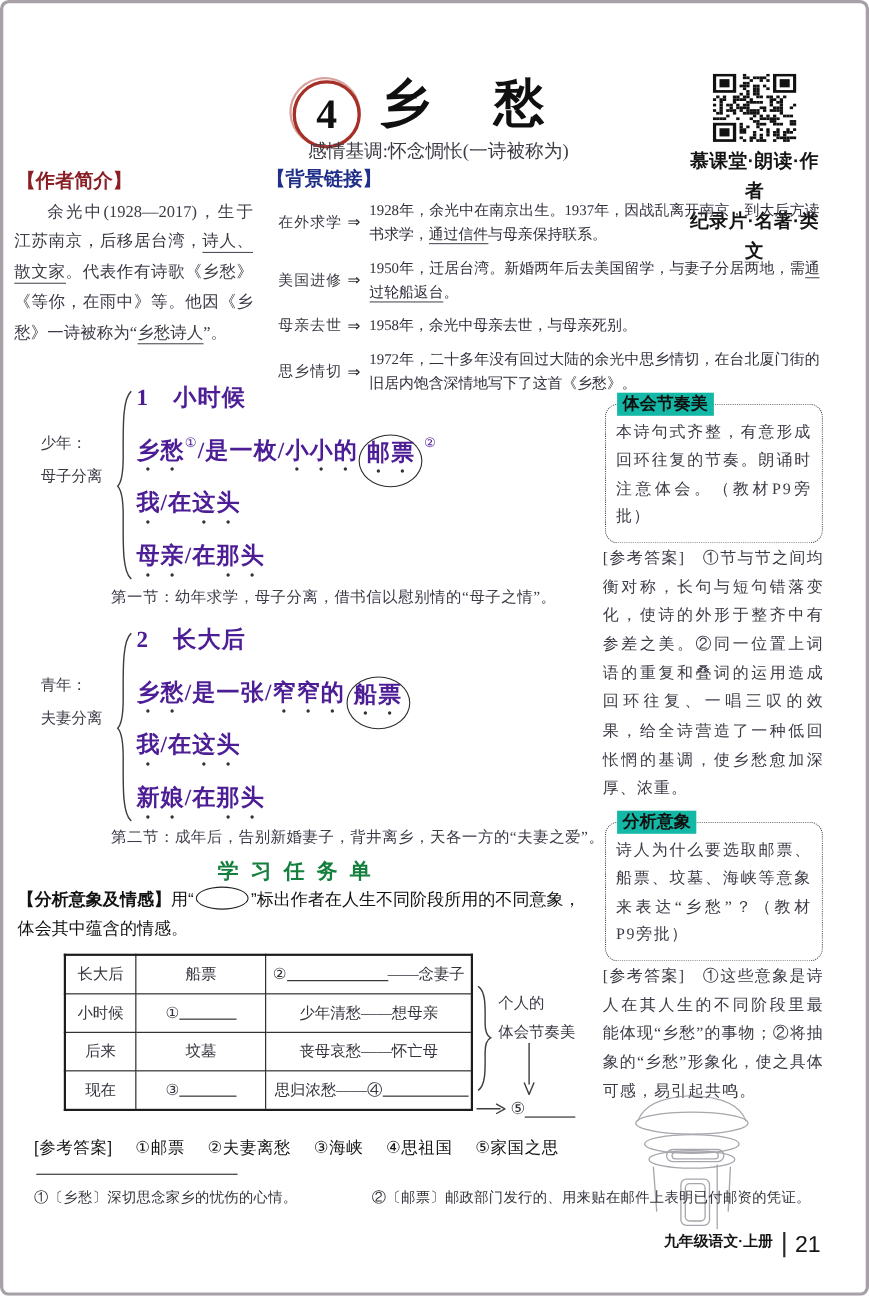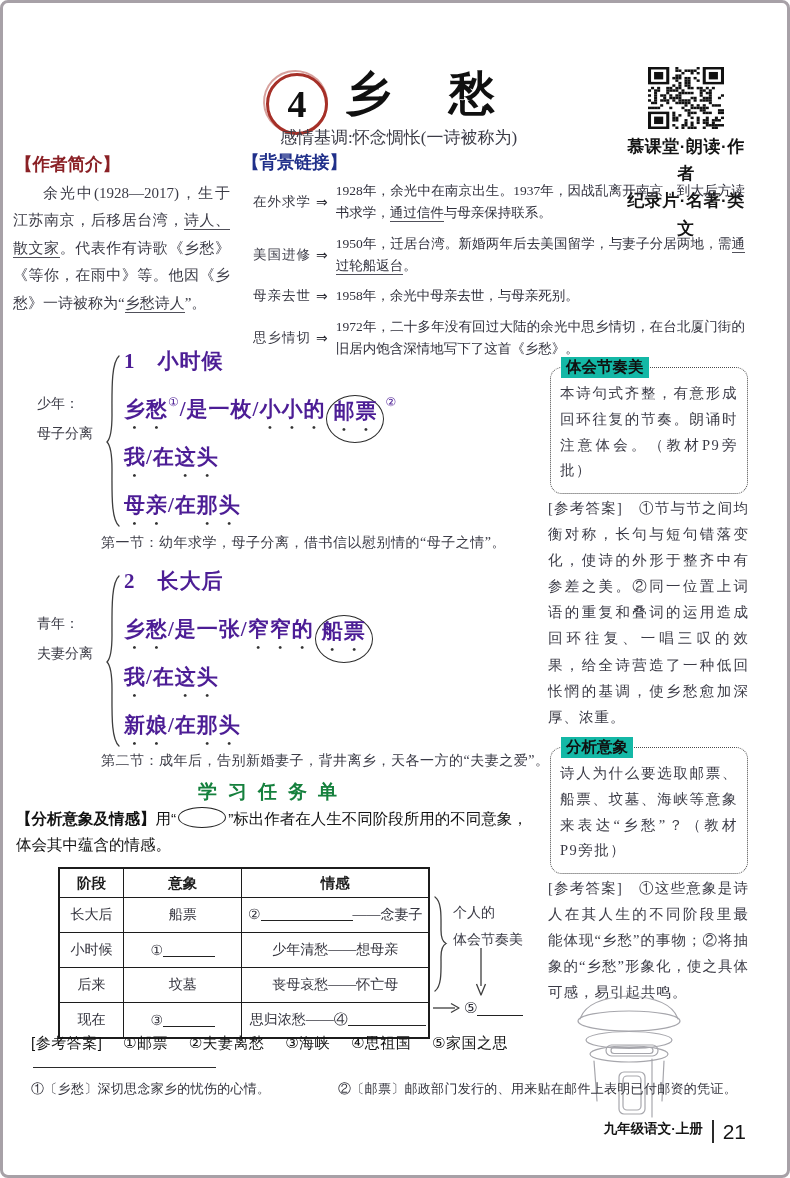--- a/index.html
+++ b/index.html
@@ -421,25 +421,20 @@
     <b>【分析意象及情感】</b><span>用“</span><span class="inline-ellipse"></span><span>”标出作者在人生不同阶段所用的不同意象，体会其中蕴含的情感。</span>
   </div>
 
   <table class="task abs" style="left:55px;top:864px;width:372px;">
     <colgroup>
         <col style="width:64px">
         <col style="width:118px">
         <col style="width:186px">
       </colgroup>
     <tbody>
-        <tr>
-      <th>阶段</th>
-      <th>意象</th>
-      <th>情感</th>
-    </tr>
     <tr>
       <td>长大后</td>
       <td><span>船票</span></td>
       <td><span>②</span><span class="blank" style="width: 92px;"></span><span>——念妻子</span></td>
     </tr>
     <tr>
       <td>小时候</td>
       <td><span>①</span><span class="blank" style="width: 52px;"></span></td>
       <td><span>少年清愁——想母亲</span></td>
     </tr>

